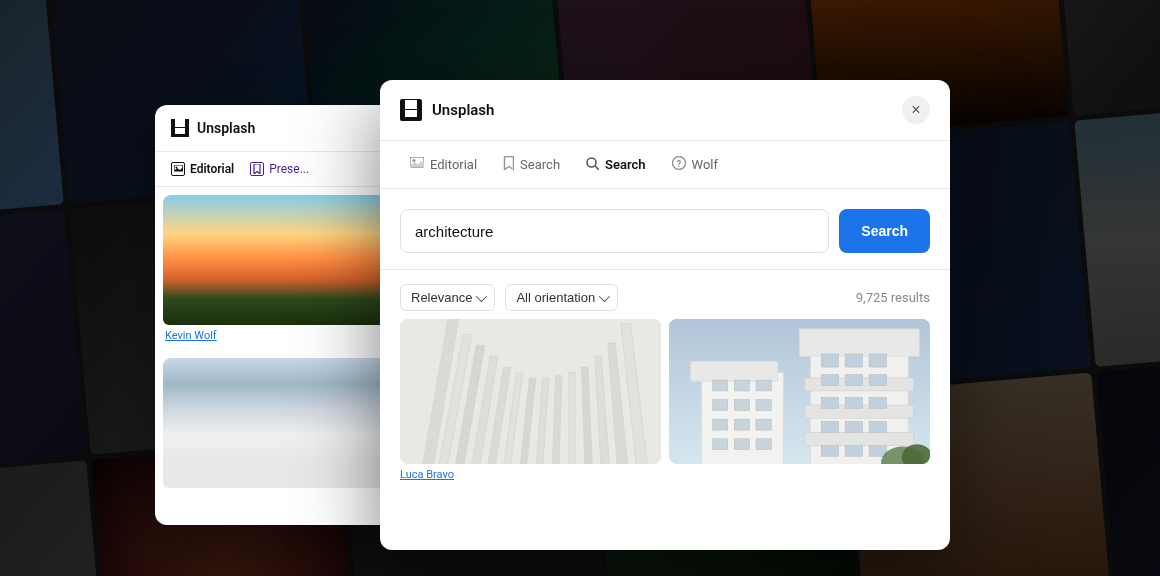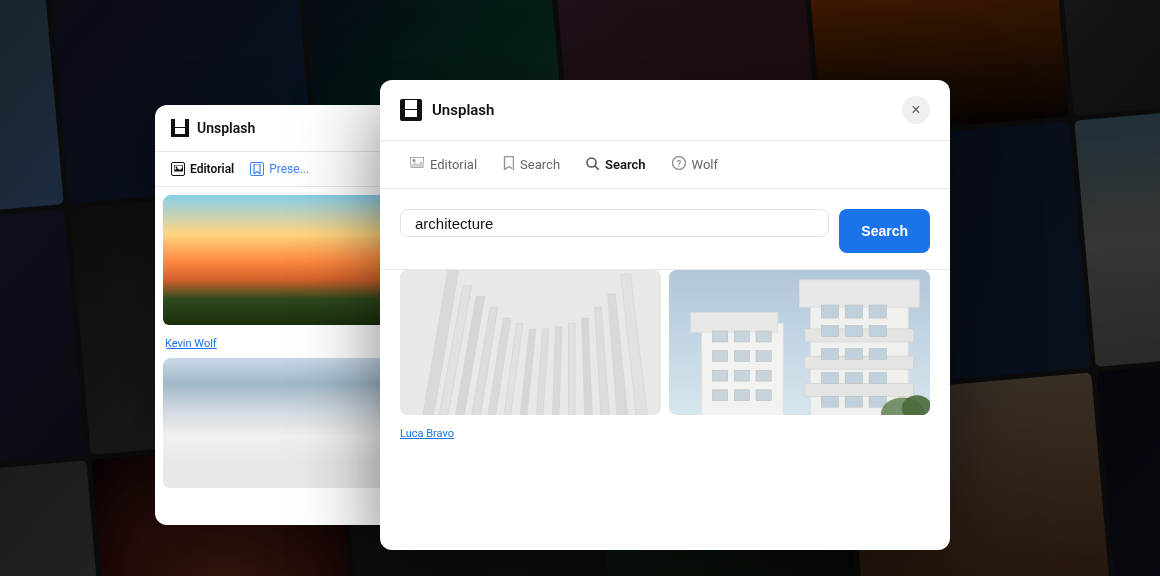--- a/index.html
+++ b/index.html
@@ -119,21 +119,21 @@
       padding: 10px 16px;
       border-bottom: 1px solid #e8e8e8;
       gap: 16px;
     }
 
     .nav-item-back {
       display: flex;
       align-items: center;
       gap: 5px;
       font-size: 12px;
-      color: #3b82f6;
+      color: #4c1d95;
       cursor: pointer;
     }
     .nav-item-back.active { color: #111; font-weight: 600; }
 
     .nav-icon {
       width: 14px;
       height: 14px;
       border: 1.5px solid currentColor;
       border-radius: 2px;
       display: flex;
@@ -164,21 +164,21 @@
       background: linear-gradient(180deg, #87ceeb 0%, #ffd580 30%, #ff8c42 50%, #d4622a 65%, #2d4a1e 80%, #1a2e0a 100%);
     }
 
     .photo-mountains {
       background: linear-gradient(180deg, #c8d8e8 0%, #a0b8c8 20%, #d0d8e0 40%, #f0f0f0 60%, #e8e8e8 80%);
     }
 
     .photo-author {
       font-size: 11px;
       color: #1a73e8;
-      padding: 12px 2px;
+      padding: 4px 2px;
       text-decoration: underline;
       cursor: pointer;
     }
 
     
     .window-front {
       position: absolute;
       left: 380px;
       top: 80px;
       width: 570px;
@@ -282,21 +282,21 @@
       border-bottom: 1px solid #e8e8e8;
     }
 
     .search-row {
       display: flex;
       gap: 10px;
     }
 
     .search-input {
       flex: 1;
-      height: 28px;
+      height: 44px;
       border: 1.5px solid #e0e0e0;
       border-radius: 8px;
       padding: 0 14px;
       font-size: 15px;
       color: #111;
       outline: none;
     }
 
     .search-btn {
       height: 44px;
@@ -339,21 +339,21 @@
     .photos-grid {
       display: grid;
       grid-template-columns: 1fr 1fr;
       gap: 8px;
       padding: 0 20px 20px;
       overflow: hidden;
       height: calc(470px - 48px - 48px - 84px - 48px - 8px);
     }
 
     .photo-label-below {
-      padding: 12px 0 2px;
+      padding: 4px 0 2px;
       font-size: 11px;
       color: #1a73e8;
       text-decoration: underline;
       cursor: pointer;
     }
 
     
     .chevron {
       display: inline-block;
       width: 8px;
@@ -472,20 +472,31 @@
     </div>
   </div>
 
   <div class="search-area">
     <div class="search-row">
       <input class="search-input" type="text" value="architecture" style="">
       <button class="search-btn">Search</button>
     </div>
   </div>
 
+  <div class="filter-row">
+    <button class="filter-btn">
+      <span>Relevance</span>
+      <span class="chevron"></span>
+    </button>
+    <button class="filter-btn">
+      <span>All orientation</span>
+      <span class="chevron"></span>
+    </button>
+    <span class="results-count">9,725 results</span>
+  </div>
 
   <div class="photos-grid">
 
     <div style="position:relative;">
       <div style="width:100%; height:145px; border-radius:8px; overflow:hidden; background: linear-gradient(180deg, #e8e8e8 0%, #d8d8d8 30%, #f0f0f0 60%, #e8e8e0 100%); position:relative;">
 
         <svg width="100%" height="145" viewBox="0 0 240 145" preserveAspectRatio="xMidYMid slice" style="position:absolute;top:0;left:0;">
           <rect width="240" height="145" fill="#e8e8e4"></rect>
 
           <g opacity="0.9">

